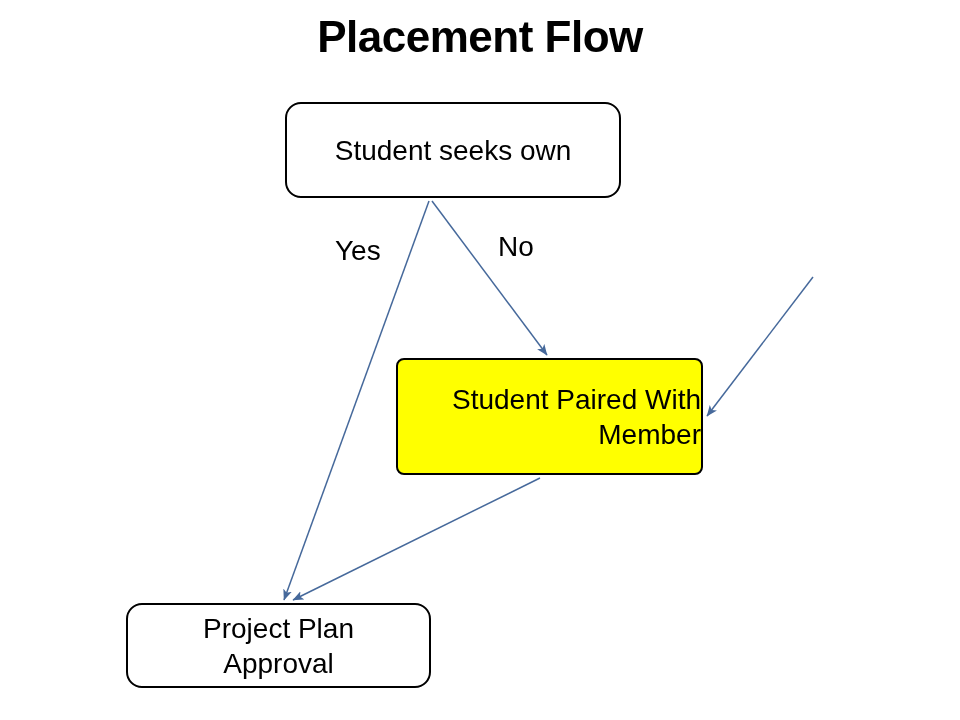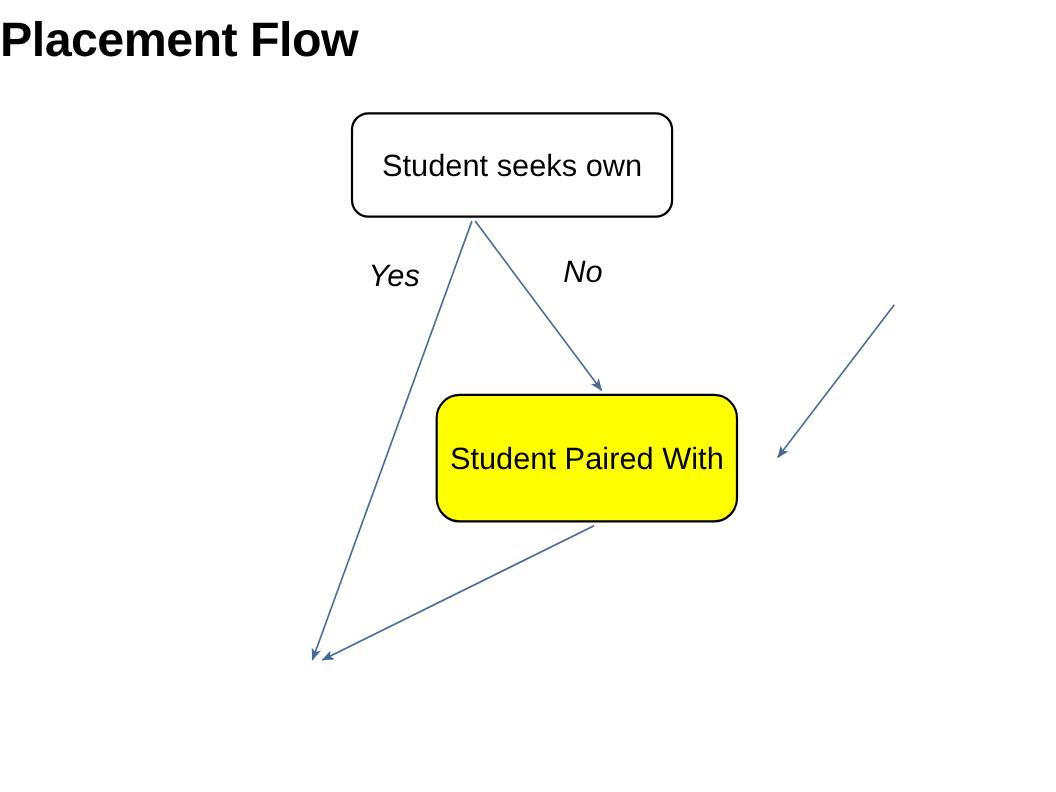--- a/index.html
+++ b/index.html
@@ -21,21 +21,21 @@
     height: 720px;
     background: var(--background);
     overflow: hidden;
     margin: 0 auto;
   }
   .slide-title {
     position: absolute;
     top: 12px;
     left: 0;
     width: 960px;
-    text-align: left;
+    text-align: center;
     font-size: 44px;
     font-weight: bold;
     line-height: 1.15;
     color: var(--text);
     letter-spacing: -0.5px;
   }
   .connectors {
     position: absolute;
     top: 0;
     left: 0;
@@ -55,36 +55,36 @@
     align-items: center;
     justify-content: center;
     text-align: center;
     background: var(--node-fill);
     border: 2px solid var(--node-border);
     border-radius: 16px;
     color: var(--text);
     font-size: 28px;
     line-height: 35px;
   }
-  .node-seek { left: 285px; top: 102px; width: 293px; height: 96px; margin-left: 34px; }
+  .node-seek { left: 285px; top: 102px; width: 336px; height: 96px; }
   .node-paired {
-    left: 396px; top: 358px; width: 275px; height: 117px;
+    left: 396px; top: 358px; width: 307px; height: 117px;
     background: var(--highlight);
-    border-radius: 22px;
+    border-radius: 8px;
+    align-items: flex-end;
   }
   .node-approval { left: 126px; top: 603px; width: 305px; height: 85px; }
   .edge-label {
     position: absolute;
     font-size: 28px;
     line-height: 34px;
     color: var(--text);
-    font-style: italic;
   }
   .edge-label-yes { left: 335px; top: 234px; }
-  .edge-label-no  { left: 512px; top: 230px; text-align: center; }
+  .edge-label-no  { left: 498px; top: 230px; text-align: center; }
   .callout {
     position: absolute;
     left: 652px;
     top: 160px;
     font-size: 40px;
     line-height: 50px;
     color: var(--text);
     text-align: left;
   }
 </style>
@@ -106,21 +106,26 @@
     <line class="connector" x1="540" y1="478" x2="293" y2="600" marker-end="url(#arrow)"></line>
     <line class="connector" x1="813" y1="277" x2="707" y2="416" marker-end="url(#arrow)"></line>
   </svg>
 
   <div class="node node-seek">
     <div>Student seeks own</div>
   </div>
 
   <div class="node node-paired">
     <div>Student Paired With</div>
+    <div>Member</div>
   </div>
 
+  <div class="node node-approval">
+    <div>Project Plan</div>
+    <div>Approval</div>
+  </div>
 
   <div class="edge-label edge-label-yes">Yes</div>
 
   <div class="edge-label edge-label-no">No</div>
 
 
 </div>
 
 </body></html>

